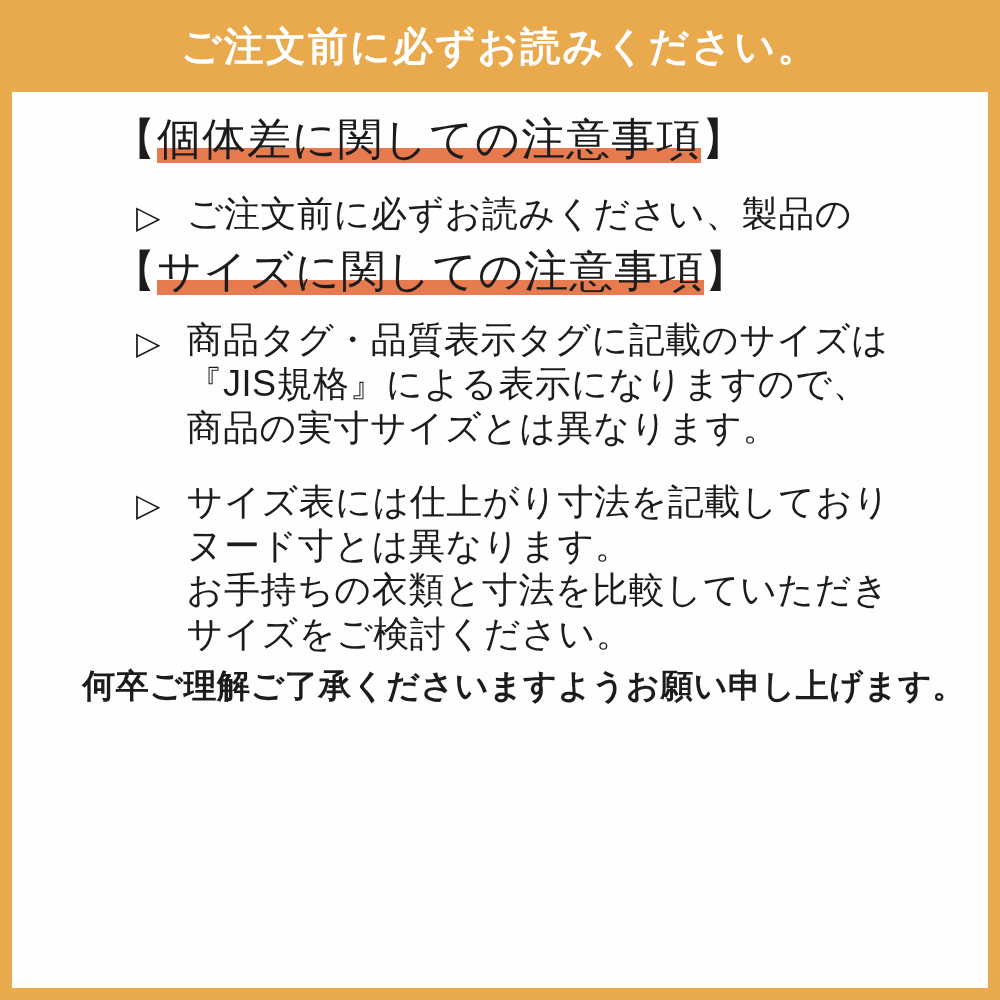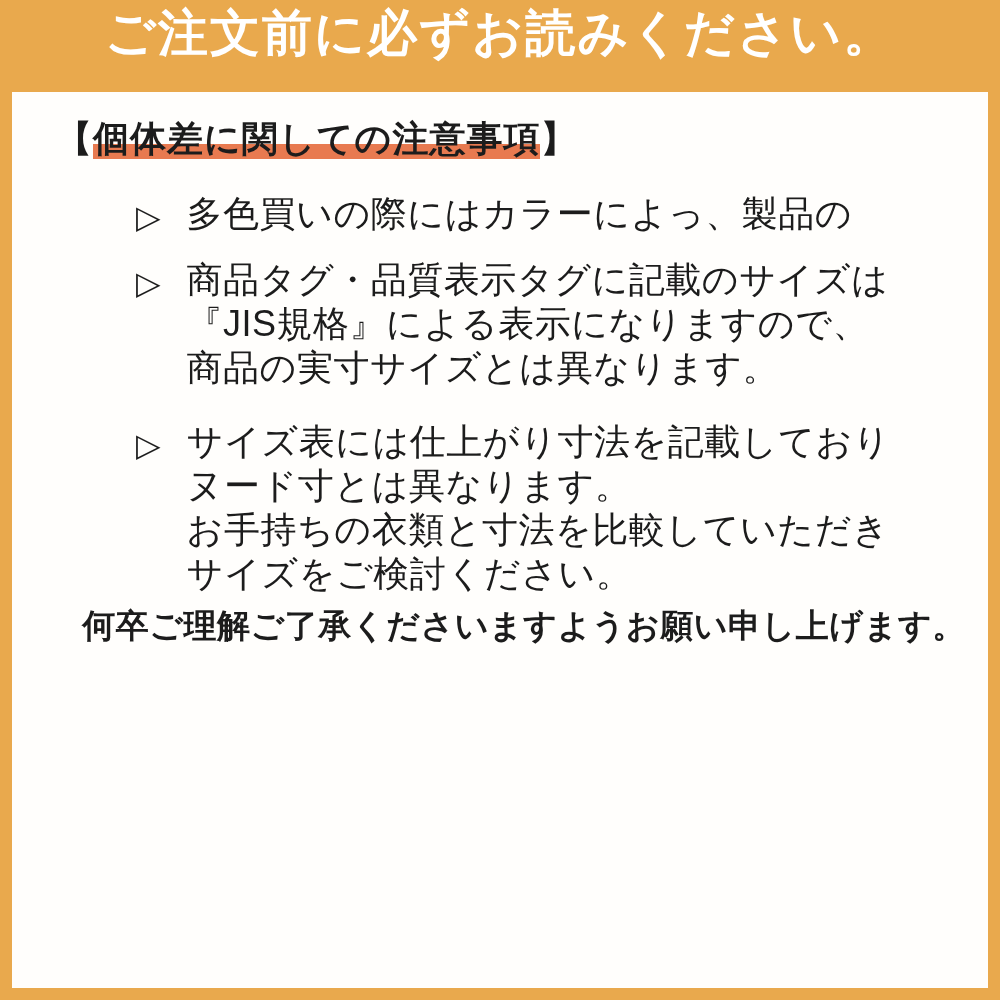--- a/index.html
+++ b/index.html
@@ -5,32 +5,32 @@
   html,body { margin:0; padding:0; }
   .page {
     width:1000px; height:1000px;
     background: var(--banner_bg, #E9A94D);
     position:relative;
     font-family: "Liberation Sans", "DejaVu Sans", sans-serif;
     overflow:hidden;
   }
   .banner {
     height:92px;
-    display:flex; align-items:flex-start; justify-content:center;
+    display:flex; align-items:center; justify-content:center;
     color: var(--banner_text, #FFFFFF);
-    font-size:50px; font-weight:bold; letter-spacing:2px;border-radius:14px;
+    font-size:40px; font-weight:bold; letter-spacing:2px;border-radius:14px;
   }
   .content {
     position:absolute; top:92px; left:12px; right:12px; bottom:12px;
     background: var(--content_bg, #FFFEFC);
     color: var(--text, #1C1C1C);
   }
   .heading {
-    font-size:36px; font-weight:bold; line-height:50px;
-    margin:22px 0 0 44px; letter-spacing:1px;
+    font-size:44px; font-weight:normal; line-height:50px;
+    margin:22px 0 0 100px; letter-spacing:1px;
   }
   .heading .hl {
     background-image: linear-gradient(var(--heading_highlight, #E87A50), var(--heading_highlight, #E87A50));
     background-repeat:no-repeat;
     background-size:100% 15px;
     background-position:0 100%;
   }
   .h1-block { margin-top:22px; }
   .h2-block { margin-top:10px; }
   .bullet { display:flex; margin-left:124px; }
@@ -62,26 +62,27 @@
   </header>
 
   <main class="content">
 
     <section>
       <h2 class="heading h1-block"><span class="bracket">【</span><span class="hl">個体差に関しての注意事項</span><span class="bracket">】</span></h2>
 
       <div class="bullet bullet-1">
         <span class="tri">▷</span>
         <div class="btext">
-          <div class="line">多色買いの際にはカラーによっ、製品の</div>
+          <div class="line">ご注文前に必ずお読みください、製品の</div>
         </div>
       </div>
     </section>
 
     <section>
+      <h2 class="heading h2-block"><span class="bracket">【</span><span class="hl">サイズに関しての注意事項</span><span class="bracket">】</span></h2>
 
       <div class="bullet bullet-2">
         <span class="tri">▷</span>
         <div class="btext">
           <div class="multiline">商品タグ・品質表示タグに記載のサイズは
 『JIS規格』による表示になりますので、
 商品の実寸サイズとは異なります。</div>
         </div>
       </div>
 

